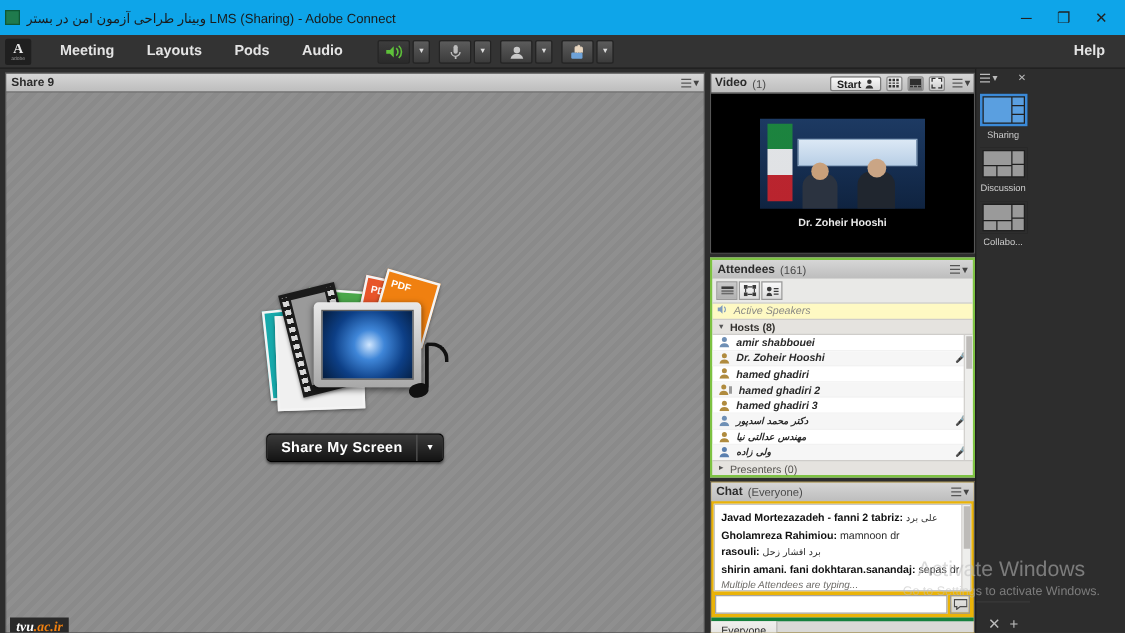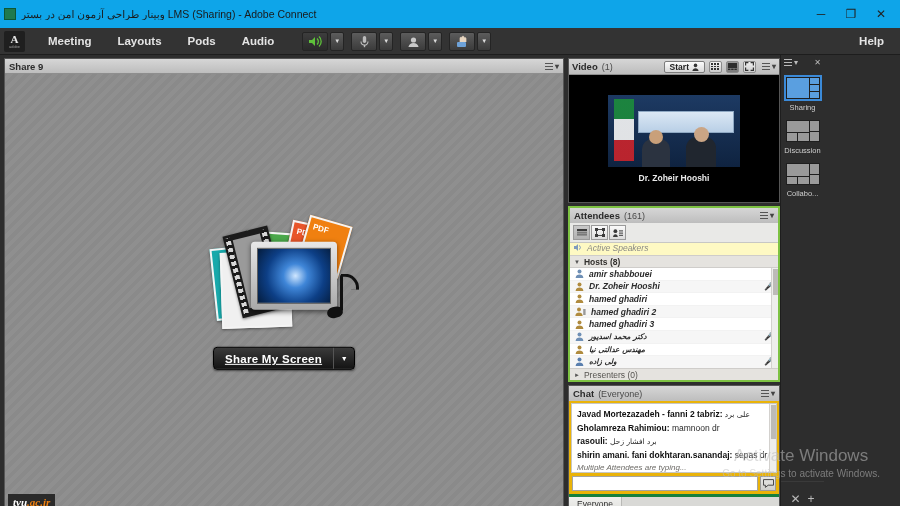--- a/index.html
+++ b/index.html
@@ -89,21 +89,21 @@
   .note .stem { position:absolute; left:13px; bottom:7px; width:3px; height:36px; background:#111;
                 border-radius:2px; }
   .note .flag { position:absolute; left:14px; top:0; width:18px; height:16px;
                 border-top:3px solid #111; border-right:3px solid #111;
                 border-radius:0 14px 0 0; }
 
   .sharebtn { margin-top:10px; display:flex; height:23px;
               background:linear-gradient(#3a3a3a,#131313); border:1px solid #000;
               border-radius:4px; box-shadow:0 1px 2px rgba(0,0,0,.5); }
   .sharebtn .lbl { padding:0 11px; line-height:23px; color:#fff; font-size:11.5px;
-                   font-weight:bold; letter-spacing:.3px;text-decoration:underline; }
+                   font-weight:bold; letter-spacing:.3px; }
   .sharebtn .div { width:1px; background:#555; }
   .sharebtn .car { width:20px; display:flex; align-items:center; justify-content:center;
                    color:#fff; font-size:7px; }
 
   .tvu { position:absolute; left:3px; bottom:4px; background:#2a2a2a; padding:2px 5px;
          font-size:11px; font-weight:bold; font-style:italic; color:#fff;
          font-family:"Liberation Serif", serif; }
   .tvu i { color:#f08010; font-style:italic; }
 
   

